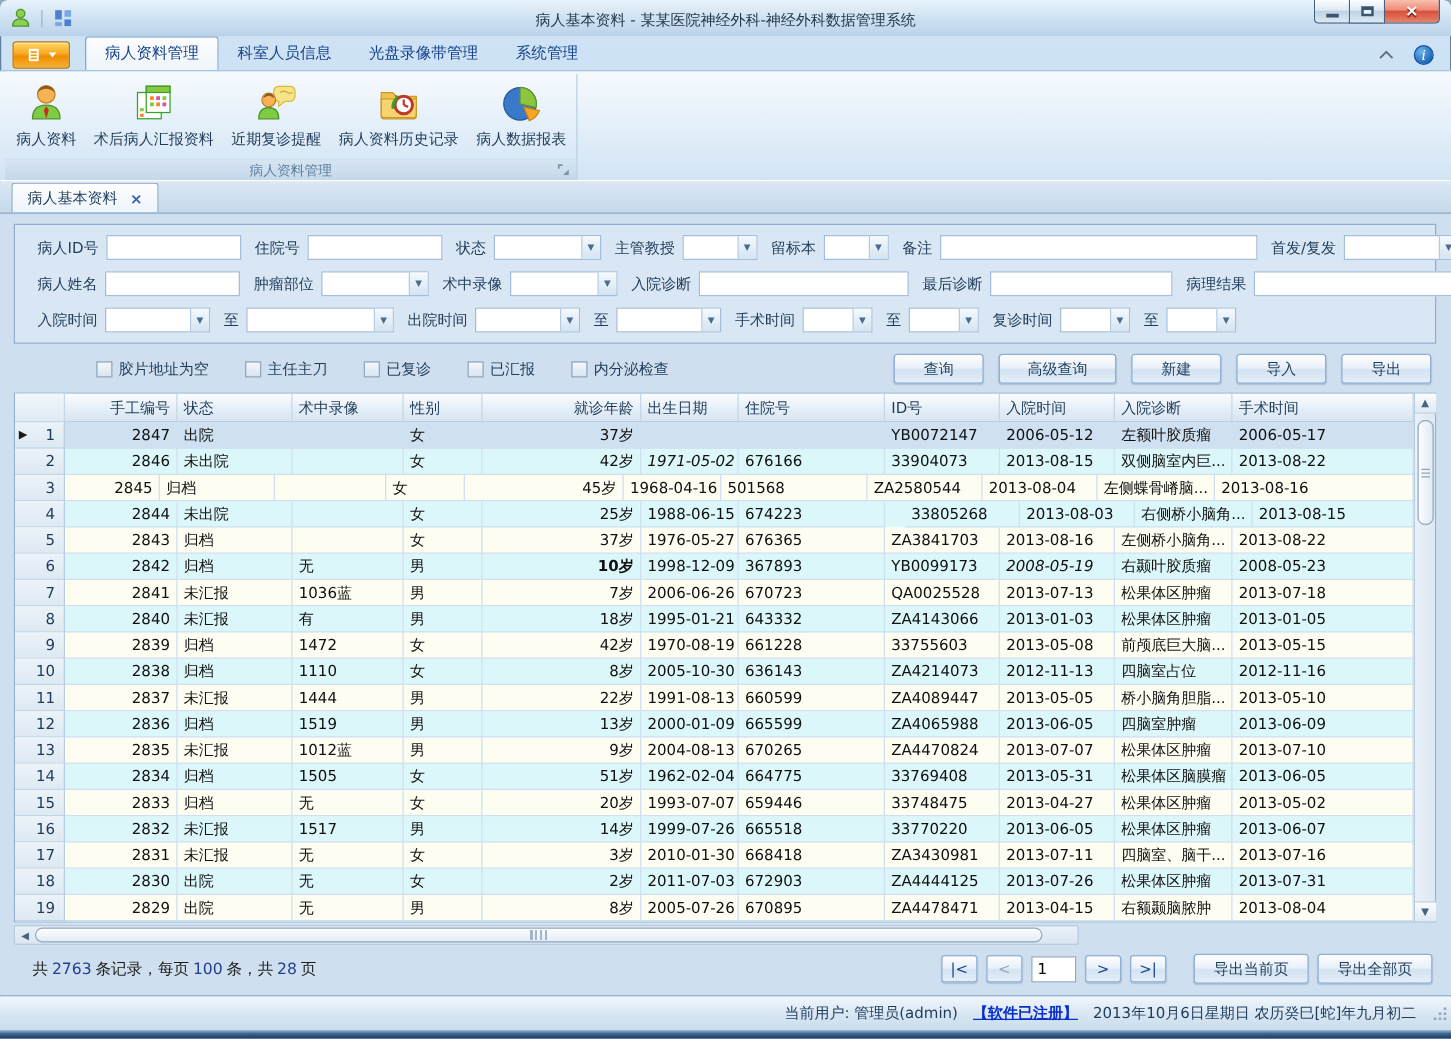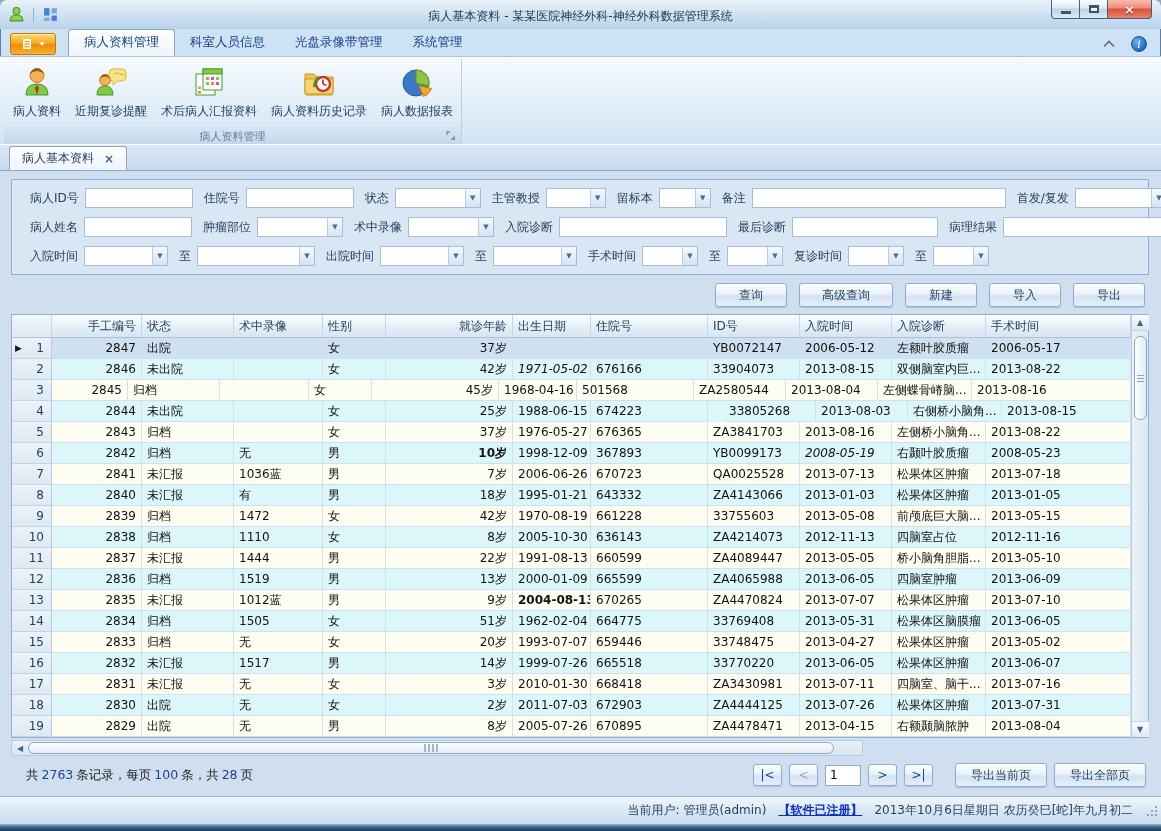--- a/index.html
+++ b/index.html
@@ -194,50 +194,50 @@
                 <polygon points="17,20 15,23 17,30 19,23" fill="#cc2a1e"></polygon>
                 <circle cx="17" cy="10.5" r="7" fill="#f7b256" stroke="#c57f1e"></circle>
                 <path d="M10 9 Q12 3.5 17 3.5 Q22 3.5 24 9 Q20.5 6 17 6 Q13.5 6 10 9 Z" fill="#8a5a20"></path>
               </svg>
             </span>
             <span class="ribbon-lb">病人资料</span>
           </div>
           <div class="ribbon-btn">
             <span class="ribbon-ic">
               <svg viewBox="0 0 34 34">
-                <path d="M19 4 h9 a4 4 0 0 1 4 4 v4 a4 4 0 0 1 -4 4 h-4 l-5 4 v-4 a4 4 0 0 1 -4 -4 v-4 a4 4 0 0 1 4 -4 Z" fill="#f6e48a" stroke="#d8b93c"></path>
-                <path d="M20 9 q3 -2 6 0 q2 1.5 4 0" stroke="#e0a82e" fill="none"></path>
-                <circle cx="11" cy="15" r="5.5" fill="#f7b256" stroke="#c57f1e"></circle>
-                <path d="M6.5 13.5 Q8 9.5 11 9.5 Q14 9.5 15.5 13.5 Q13 11.5 11 11.5 Q9 11.5 6.5 13.5Z" fill="#8a5a20"></path>
-                <path d="M3 30 Q3 21 11 21 Q19 21 19 30 Z" fill="#7ecb44" stroke="#4d9427"></path>
-              </svg>
-            </span>
-            <span class="ribbon-lb">近期复诊提醒</span>
-          </div>
-          <div class="ribbon-btn">
-            <span class="ribbon-ic">
-              <svg viewBox="0 0 34 34">
                 <rect x="4" y="9" width="19" height="21" fill="#fff" stroke="#3aa02c"></rect>
                 <rect x="11" y="4" width="19" height="21" fill="#fff" stroke="#3aa02c"></rect>
                 <rect x="11" y="4" width="19" height="5" fill="#8cc63f" stroke="#3aa02c"></rect>
                 <rect x="14" y="12" width="3" height="3" fill="#f08a24"></rect>
                 <rect x="19" y="12" width="3" height="3" fill="#e050a0"></rect>
                 <rect x="24" y="12" width="3" height="3" fill="#8cc63f"></rect>
                 <rect x="14" y="17" width="3" height="3" fill="#8cc63f"></rect>
                 <rect x="19" y="17" width="3" height="3" fill="#f08a24"></rect>
                 <rect x="24" y="17" width="3" height="3" fill="#e050a0"></rect>
                 <rect x="6" y="26" width="3" height="2.5" fill="#f08a24"></rect>
                 <rect x="6" y="21.5" width="3" height="2.5" fill="#8cc63f"></rect>
               </svg>
             </span>
             <span class="ribbon-lb">术后病人汇报资料</span>
           </div>
           <div class="ribbon-btn">
             <span class="ribbon-ic">
               <svg viewBox="0 0 34 34">
+                <path d="M19 4 h9 a4 4 0 0 1 4 4 v4 a4 4 0 0 1 -4 4 h-4 l-5 4 v-4 a4 4 0 0 1 -4 -4 v-4 a4 4 0 0 1 4 -4 Z" fill="#f6e48a" stroke="#d8b93c"></path>
+                <path d="M20 9 q3 -2 6 0 q2 1.5 4 0" stroke="#e0a82e" fill="none"></path>
+                <circle cx="11" cy="15" r="5.5" fill="#f7b256" stroke="#c57f1e"></circle>
+                <path d="M6.5 13.5 Q8 9.5 11 9.5 Q14 9.5 15.5 13.5 Q13 11.5 11 11.5 Q9 11.5 6.5 13.5Z" fill="#8a5a20"></path>
+                <path d="M3 30 Q3 21 11 21 Q19 21 19 30 Z" fill="#7ecb44" stroke="#4d9427"></path>
+              </svg>
+            </span>
+            <span class="ribbon-lb">近期复诊提醒</span>
+          </div>
+          <div class="ribbon-btn">
+            <span class="ribbon-ic">
+              <svg viewBox="0 0 34 34">
                 <path d="M3 9 h9 l3 3 h16 v16 a2 2 0 0 1 -2 2 h-24 a2 2 0 0 1 -2 -2 Z" fill="#f2c24d" stroke="#c79a2a"></path>
                 <path d="M3 14 h28 v13 a2 2 0 0 1 -2 2 h-24 a2 2 0 0 1 -2 -2 Z" fill="#f8d46e" stroke="#c79a2a"></path>
                 <circle cx="21" cy="19" r="7" fill="#fff" stroke="#c0392b" stroke-width="2.4"></circle>
                 <line x1="21" y1="19" x2="21" y2="14.5" stroke="#c0392b" stroke-width="1.8"></line>
                 <line x1="21" y1="19" x2="24.5" y2="20.5" stroke="#c0392b" stroke-width="1.8"></line>
                 <path d="M12.5 22 a9 9 0 0 1 2.5 -8" stroke="#3aa02c" stroke-width="2.4" fill="none"></path>
                 <path d="M14 11 l3 1 l-2.5 2.5 Z" fill="#3aa02c"></path>
               </svg>
             </span>
             <span class="ribbon-lb">病人资料历史记录</span>
@@ -389,20 +389,42 @@
           <div class="ffield">
             <span class="flabel">至</span>
             <div class="fselect" style="width: 56px;">
               <span class="sel-btn">▼</span>
             </div>
           </div>
         </div>
       </div>
 
     <div class="toolbar-row">
+      <div class="checkboxes" id="checkboxes">
+          <div class="cb">
+            <span class="cb-box"></span>
+            <span>胶片地址为空</span>
+          </div>
+          <div class="cb">
+            <span class="cb-box"></span>
+            <span>主任主刀</span>
+          </div>
+          <div class="cb">
+            <span class="cb-box"></span>
+            <span>已复诊</span>
+          </div>
+          <div class="cb">
+            <span class="cb-box"></span>
+            <span>已汇报</span>
+          </div>
+          <div class="cb">
+            <span class="cb-box"></span>
+            <span>内分泌检查</span>
+          </div>
+        </div>
       <div class="action-buttons" id="action-buttons">
           <div class="btn" style="width: 72px;">查询</div>
           <div class="btn" style="width: 94px;">高级查询</div>
           <div class="btn" style="width: 72px;">新建</div>
           <div class="btn" style="width: 72px;">导入</div>
           <div class="btn" style="width: 72px;">导出</div>
         </div>
     </div>
 
     <div class="grid">
@@ -617,21 +639,21 @@
             </div>
             <div class="grow cream">
               <div class="gsel">
                 <span>13</span>
               </div>
               <div class="gcell" style="width: 90px; justify-content: flex-end;">2835</div>
               <div class="gcell" style="width: 92px;">未汇报</div>
               <div class="gcell" style="width: 89px;">1012蓝</div>
               <div class="gcell" style="width: 63px;">男</div>
               <div class="gcell" style="width: 127px; justify-content: flex-end;">9岁</div>
-              <div class="gcell" style="width: 78px; font-weight: bold;">2004-08-13</div>
+              <div class="gcell" style="width: 78px;">2004-08-13</div>
               <div class="gcell" style="width: 117px;">670265</div>
               <div class="gcell" style="width: 92px;">ZA4470824</div>
               <div class="gcell" style="width: 92px;">2013-07-07</div>
               <div class="gcell" style="width: 94px;">松果体区肿瘤</div>
               <div class="gcell" style="flex: 1 1 0%;">2013-07-10</div>
             </div>
             <div class="grow cyan">
               <div class="gsel">
                 <span>14</span>
               </div>

